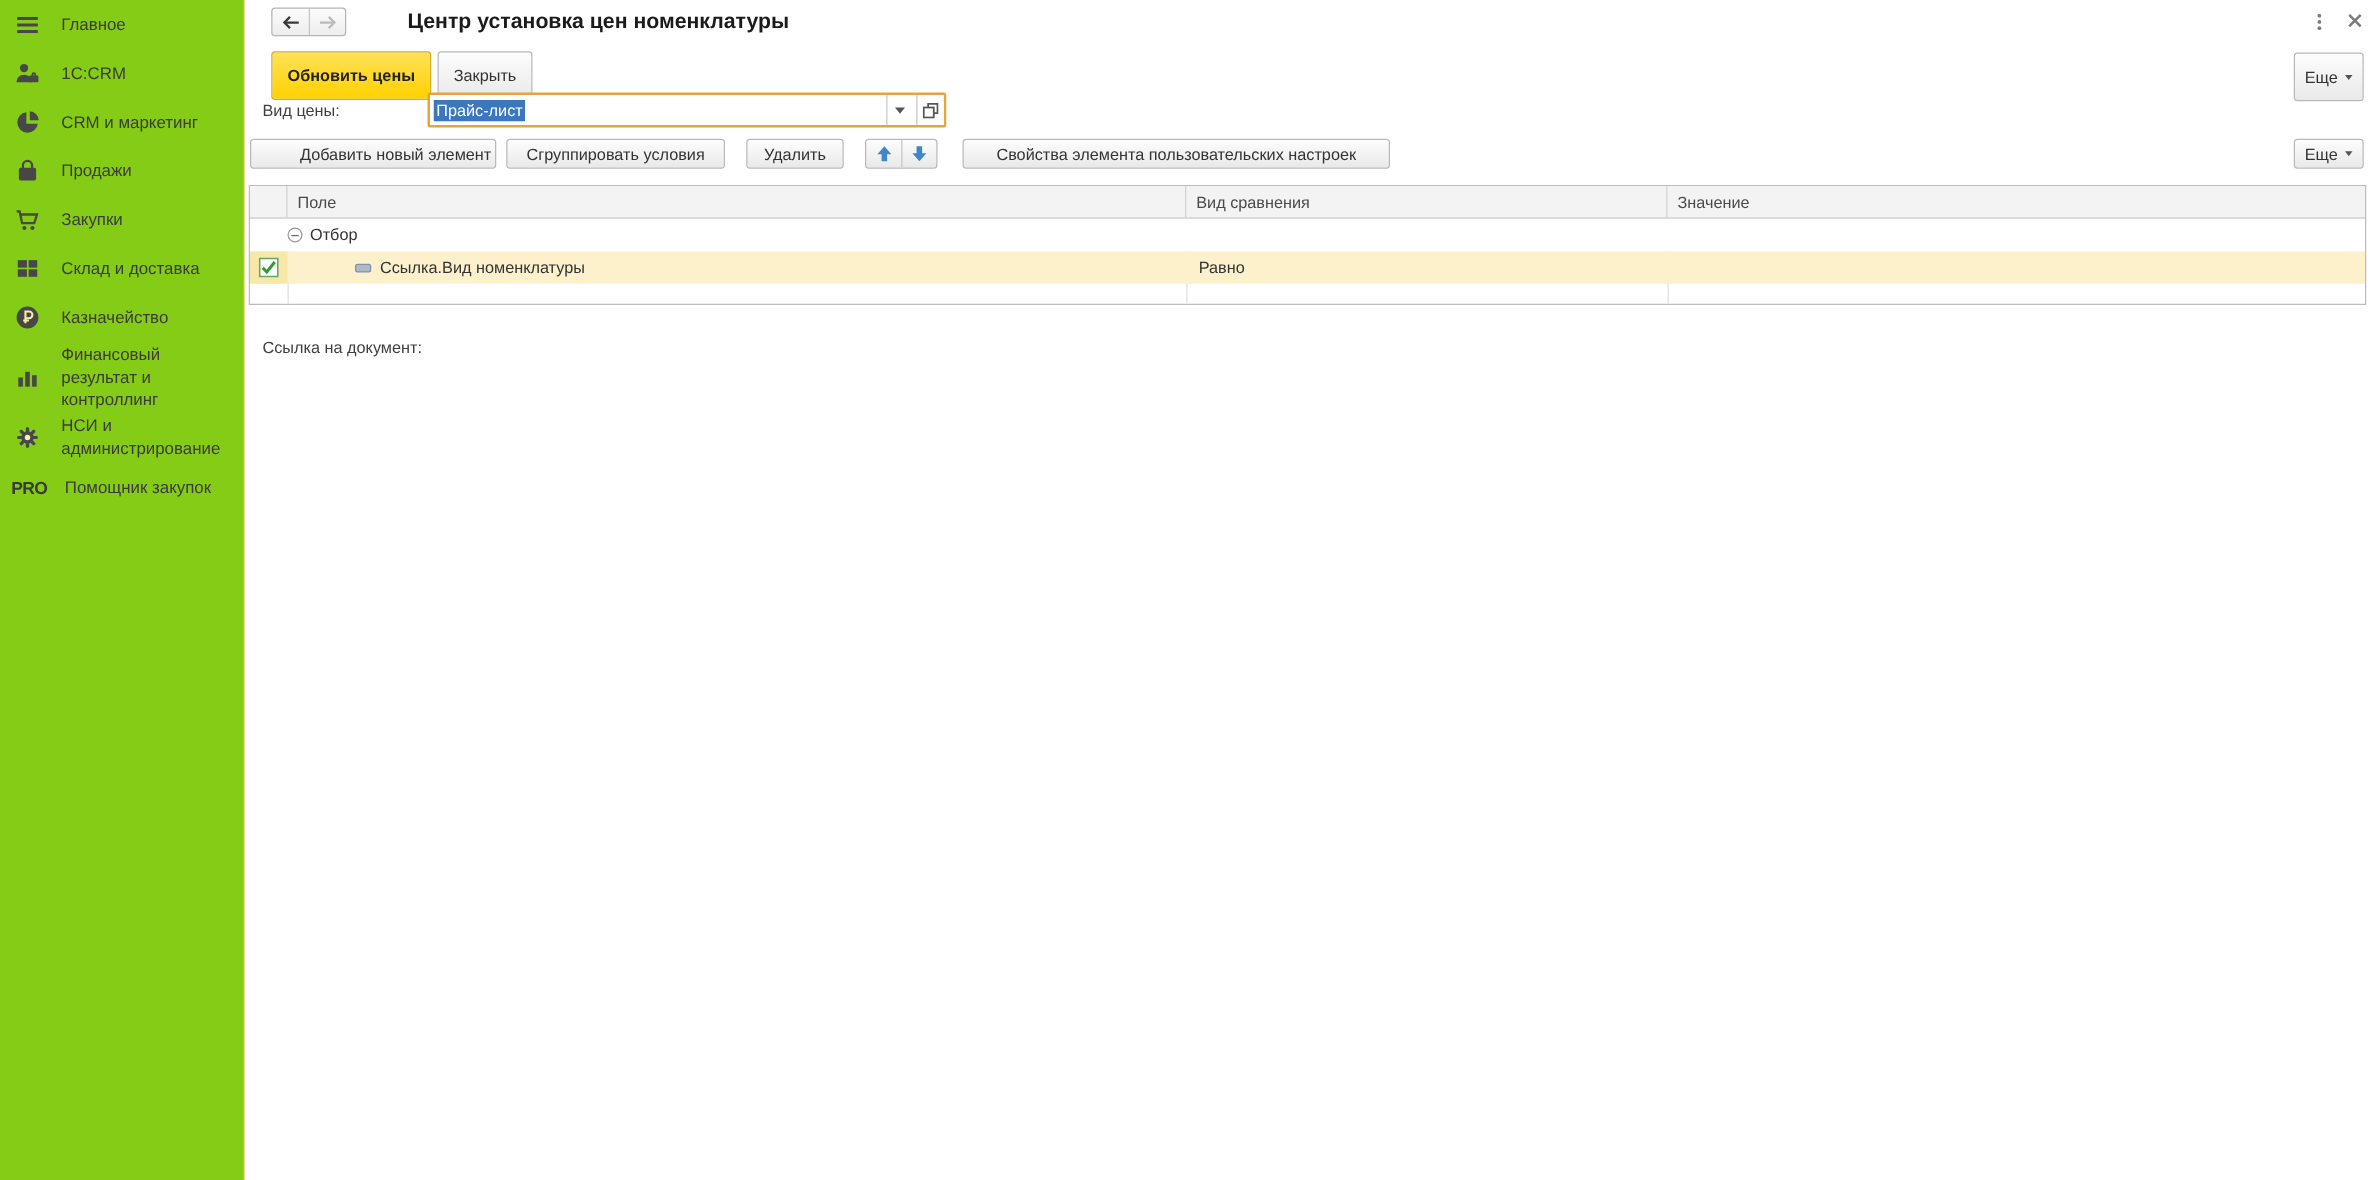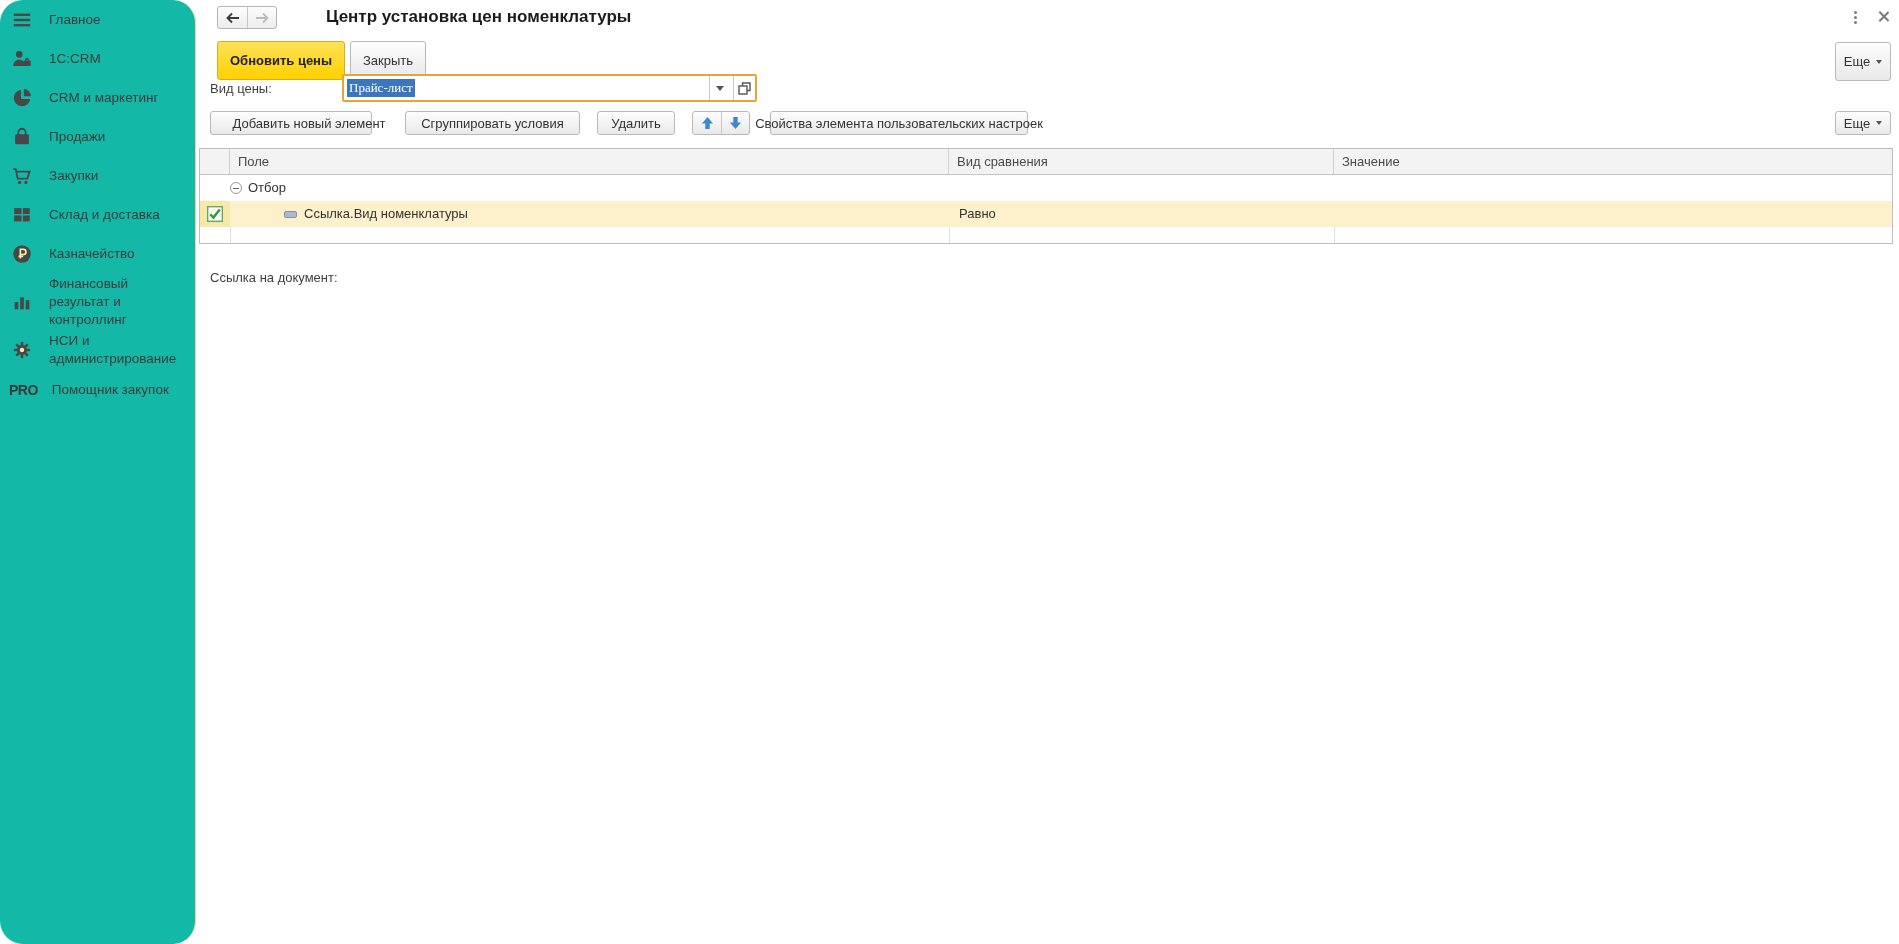--- a/index.html
+++ b/index.html
@@ -2,21 +2,21 @@
 <html><head>
 <meta charset="utf-8">
 <style>
   * { margin:0; padding:0; box-sizing:border-box; }
   html,body { background:#fff; }
   body { font-family:"Liberation Sans","DejaVu Sans",sans-serif; font-size:13px; color:#333; }
   #app { position:relative; width:1899px; height:944px; background:#fff; overflow:hidden; }
 
   
   .sidebar { position:absolute; left:0; top:0; width:196px; height:944px;
-             background:#14b8a6; border-right:1px solid #E6DD8F;border-radius:23px; }
+             background:#84cc16; border-right:1px solid #E6DD8F; }
   .side-item { display:flex; align-items:center; min-height:39px; padding:2px 8px 2px 9px;
                gap:14px; cursor:pointer; }
   .side-item .ico { flex:0 0 26px; display:flex; justify-content:center; align-items:center; }
   .side-item .lbl { font-size:13.5px; color:#3C3C3C; line-height:1.32; }
   .pro-badge { font-weight:bold; font-size:14px; letter-spacing:-0.5px; color:#3A3A3A; }
 
   
   .main { position:absolute; left:196px; top:0; right:0; bottom:0; background:#fff; }
 
   .navgroup { position:absolute; left:21px; top:6px; height:23px; display:flex;
@@ -45,36 +45,36 @@
   .toolbar1-update { position:absolute; left:21px; top:41px; }
   .toolbar1-close  { position:absolute; left:154px; top:41px; }
   .more-top  { position:absolute; left:1639px; top:42px; width:56px; }
   .more-bottom { position:absolute; left:1639px; top:111px; width:56px; height:24px; }
 
   
   .price-label { position:absolute; left:14px; top:81px; color:#3F3F3F; }
   .combo { position:absolute; left:146px; top:74px; width:415px; height:28px;
            border:2px solid #E9A33B; border-radius:2px; background:#fff; display:flex; align-items:stretch; }
   .combo-input { flex:1; display:flex; align-items:center; padding-left:3px; background:#fff; cursor:text; }
-  .combo-input .sel { background:#3B77BE; color:#fff; padding:1px 2px;font-family:Liberation Serif, serif; }
+  .combo-input .sel { background:#3B77BE; color:#fff; padding:1px 2px; }
   .combo-arrow { width:20px; border-left:1px solid #C8C8C8; display:flex; align-items:center; justify-content:center; cursor:pointer; background:#fff; }
   .combo-arrow i { width:0; height:0; border-left:4px solid transparent; border-right:4px solid transparent; border-top:5px solid #555; }
   .combo-gap { width:4px; background:#fff; }
   .combo-open { width:22px; border-left:1px solid #C8C8C8; display:flex; align-items:center; justify-content:center; cursor:pointer; background:#fff; }
 
   
   .tb2 { position:absolute; top:111px; height:24px; }
-  .b-add   { left:14px;  width:162px;padding-left:48px; }
+  .b-add   { left:4px;  width:197px;padding-left:48px; }
   .b-group { left:209px; width:175px; }
   .b-del   { left:401px; width:78px;  }
   .arrowgroup { position:absolute; left:496px; top:111px; height:24px; display:flex;
                 border:1px solid #B9B9B9; border-radius:3px; background:linear-gradient(#FDFDFD,#E9E9E9); overflow:hidden; }
   .arrowbtn { width:28px; display:flex; align-items:center; justify-content:center; cursor:pointer; }
   .arrowbtn + .arrowbtn { border-left:1px solid #C6C6C6; }
-  .b-props { left:574px; width:258px; }
+  .b-props { left:574px; width:342px; }
   .tb2.btn { position:absolute; }
 
   
   .ftable { position:absolute; left:3px; top:148px; width:1694px; height:96px;
             border:1px solid #BDBDBD; background:#fff; }
   .col-line { position:absolute; top:0; bottom:0; width:1px; background:#E0E0E0; }
   .thead { position:absolute; left:0; top:0; right:0; height:26px; background:#F3F3F3;
            border-bottom:1px solid #C4C4C4; display:flex; }
   .th { display:flex; align-items:center; padding-left:8px; color:#4A4A4A; border-right:1px solid #D2D2D2; }
   .th:last-child { border-right:none; }

